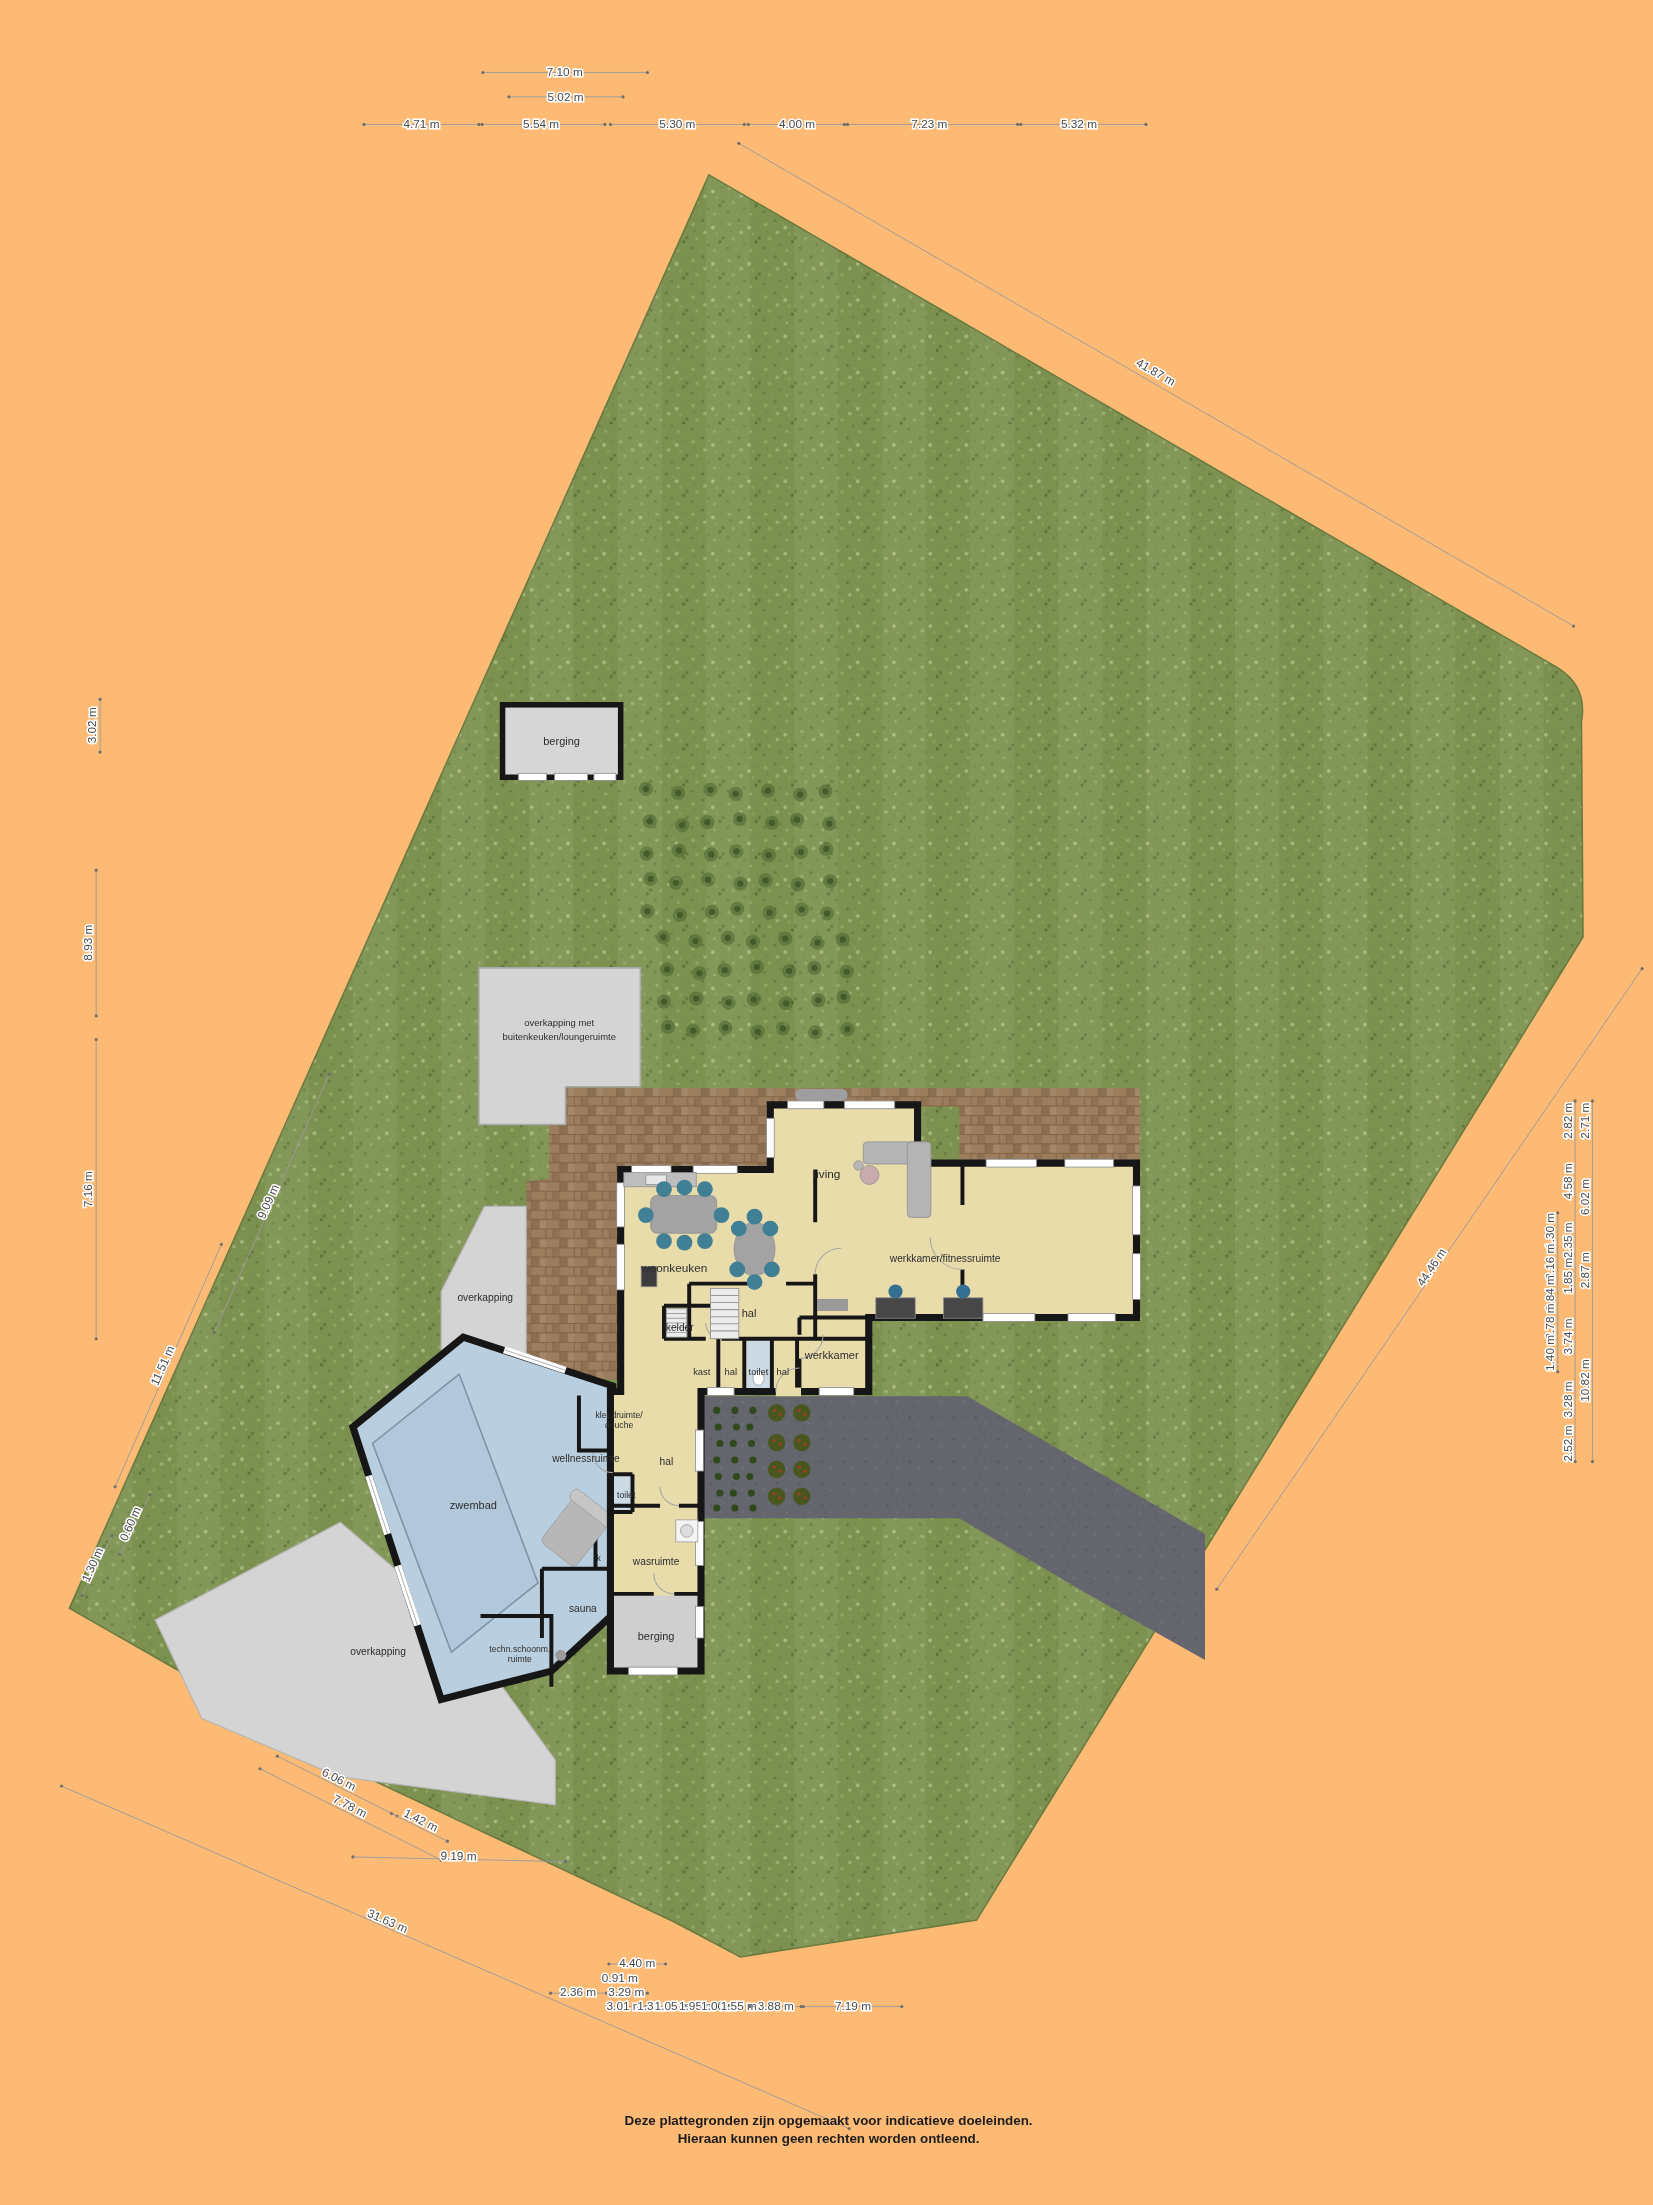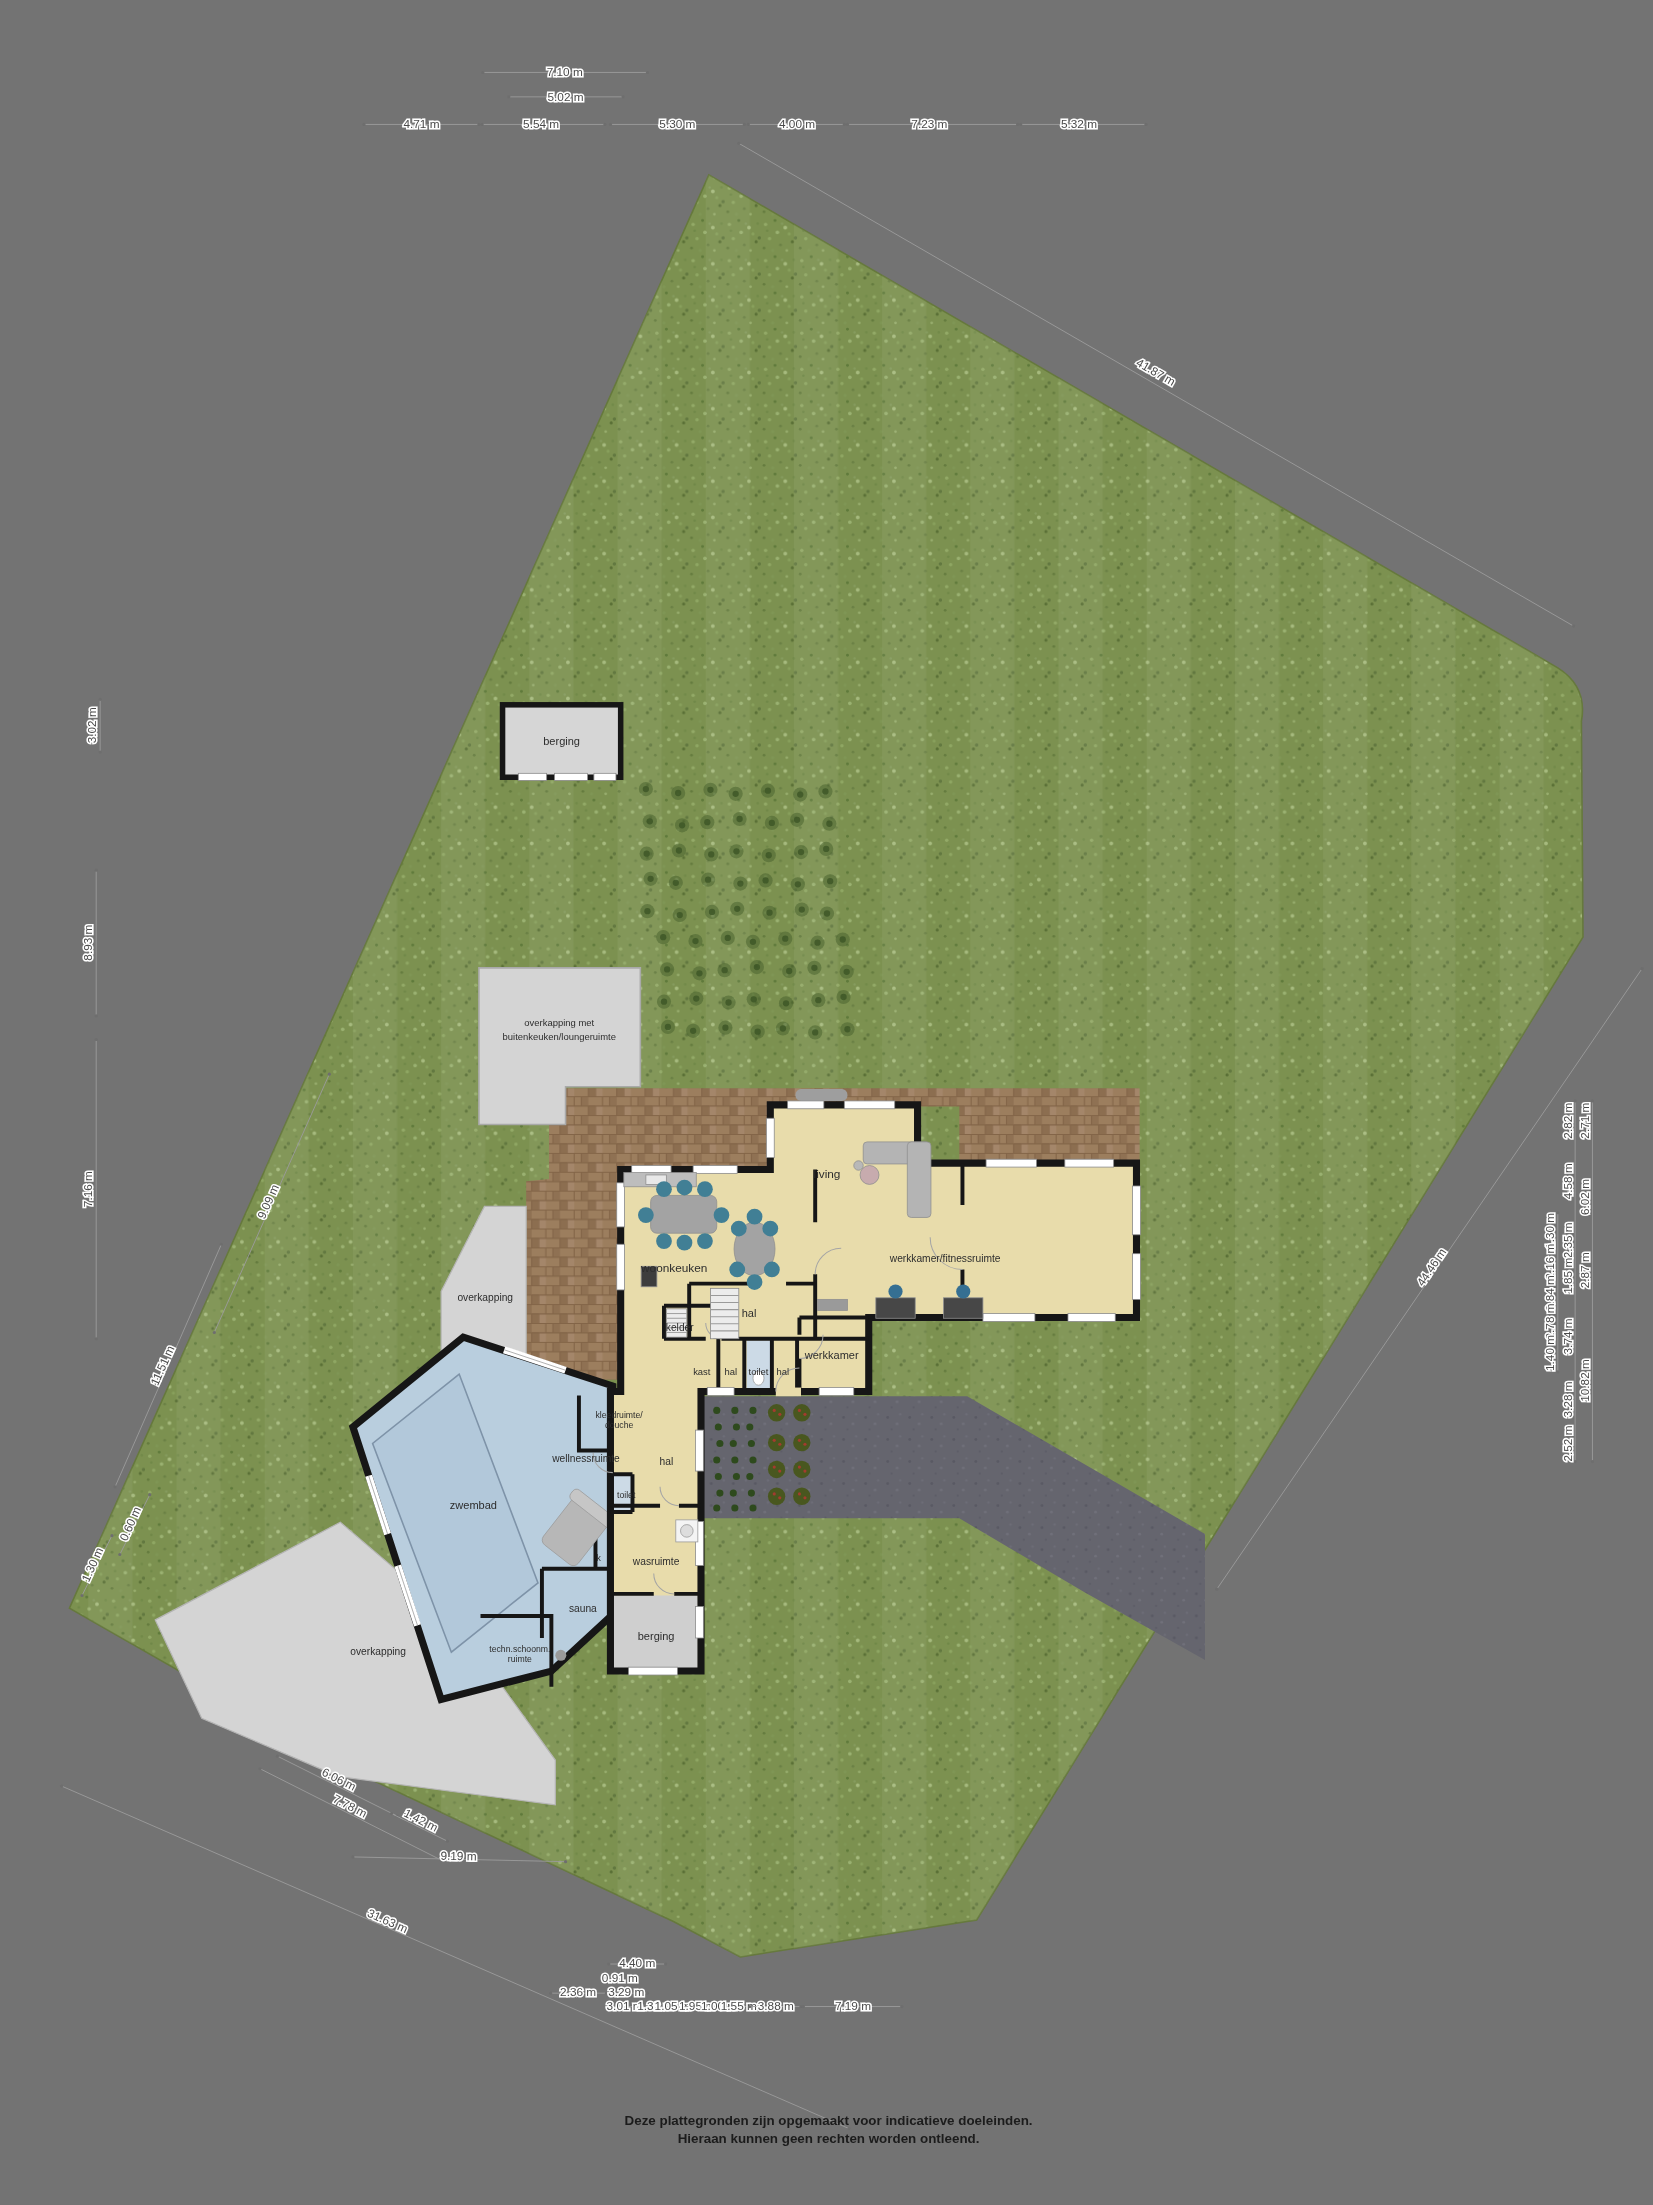--- a/index.html
+++ b/index.html
@@ -1,16 +1,16 @@
 <!DOCTYPE html>
 <html style="font-size:12.6px"><head>
 <meta charset="utf-8">
 <style>
   html,body{margin:0;padding:0;background:#ffffff;}
-  .page{width:1654px;height:2205px;position:relative;background:#737373;font-family:"Liberation Sans",sans-serif;}
+  .page{width:1654px;height:2205px;position:relative;background:#fdba74;font-family:"Liberation Sans",sans-serif;}
   svg text{font-family:"Liberation Sans",sans-serif;}
   .dim{font-size:15px;fill:#4a4a4a;text-anchor:middle;paint-order:stroke;stroke:#ffffff;stroke-width:4px;}
   .room{fill:#2d2d2d;text-anchor:middle;paint-order:stroke;stroke-width:0;}
   .disc{font-size:17px;font-weight:bold;fill:#1c1c1c;text-anchor:middle;}
 </style>
 </head>
 <body>
 
 <div class="page">
 <svg width="1654" height="2205" viewBox="0 0 2100 2800" xmlns="http://www.w3.org/2000/svg">

